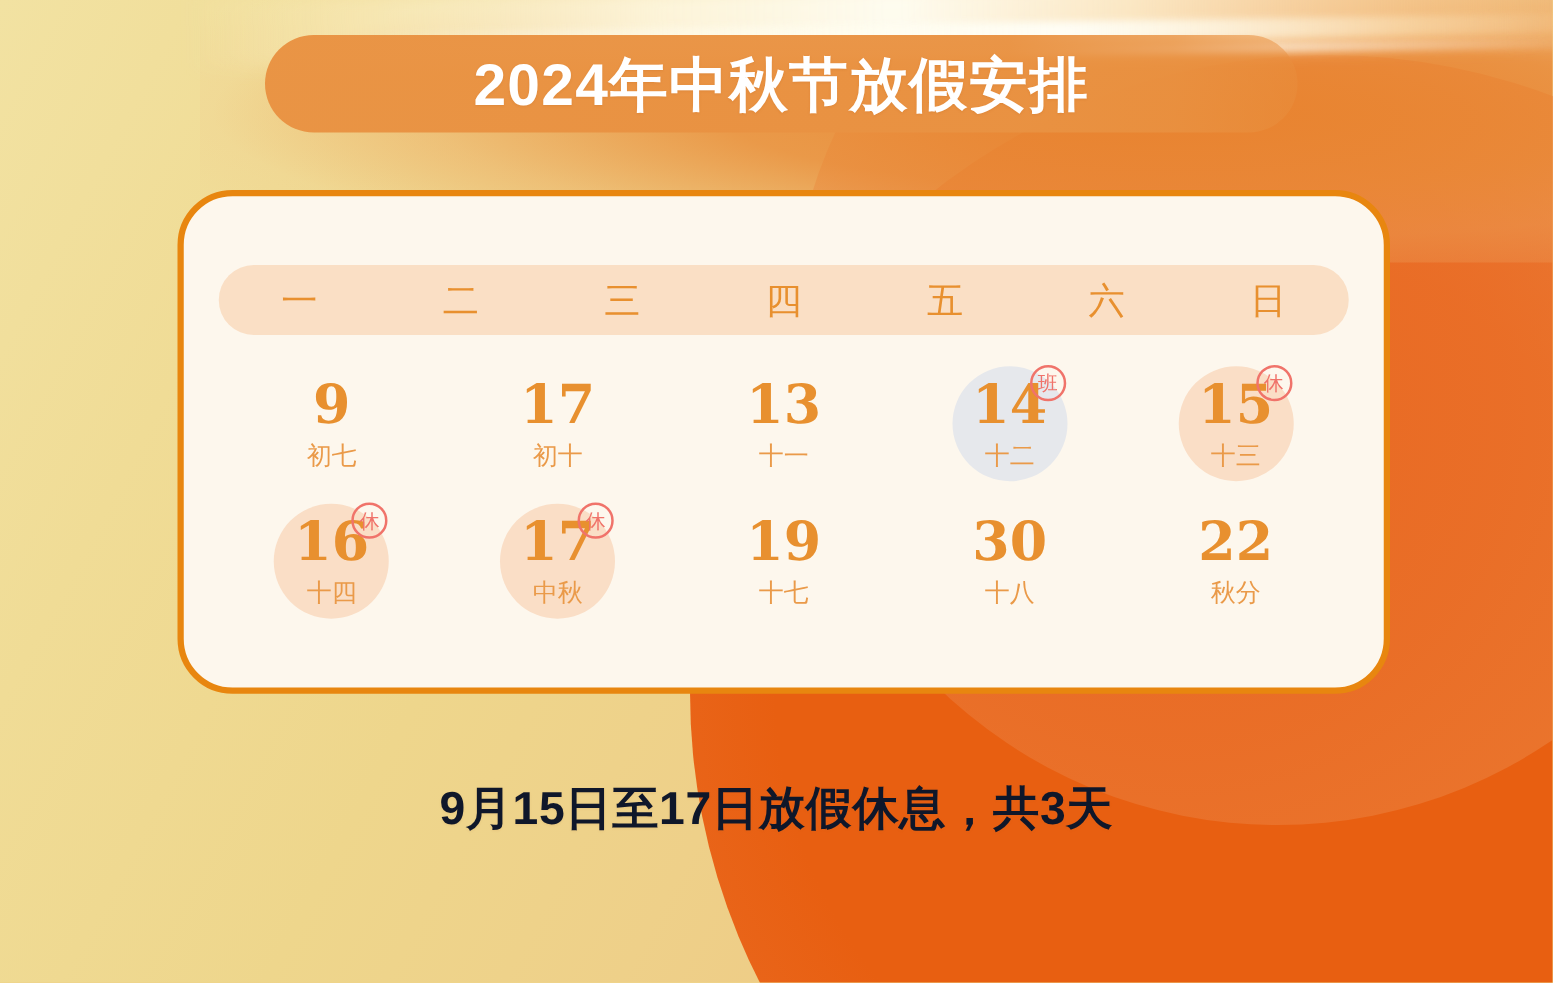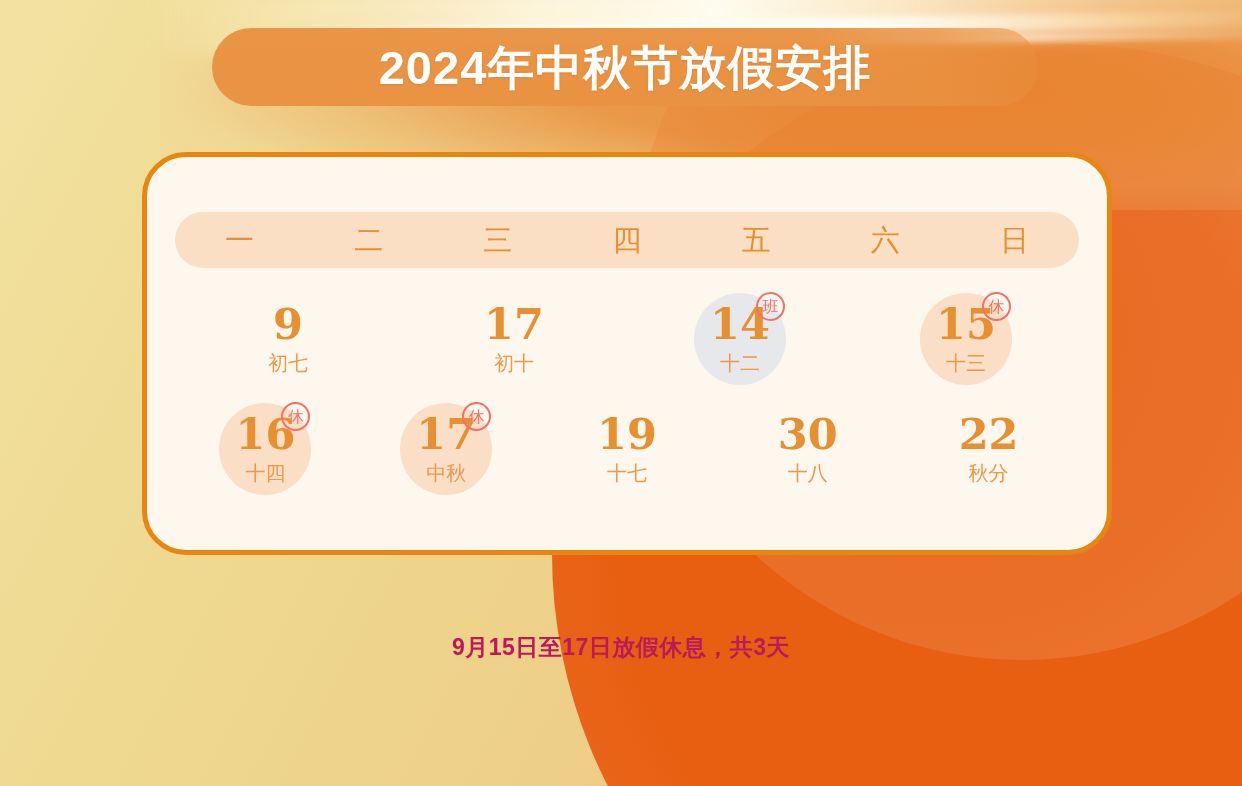--- a/index.html
+++ b/index.html
@@ -244,21 +244,21 @@
     font-size: 43px;
     font-weight: bold;
     color: #e8902f;
     line-height: 1;
     margin-bottom: 9px;
   }
 
   .day-sub {
     position: relative;
     z-index: 1;
-    font-family: Liberation Mono, monospace;
+    font-family: Liberation Serif, serif;
     font-size: 20px;
     color: #ea9a49;
     line-height: 1;
   }
 
   .day-badge {
     position: absolute;
     z-index: 2;
     top: 8px;
     left: 50%;
@@ -280,22 +280,22 @@
   
   #footer-notes {
     position: absolute;
     left: 0;
     top: 620px;
     width: 1242px;
     text-align: center;
   }
 
   .footer-line {
-    color: #be185d;
-    font-size: 23px;
+    color: #0f172a;
+    font-size: 37px;
     font-weight: bold;
     line-height: 54px;
     letter-spacing: 0.5px;
     white-space: nowrap;
     text-shadow: 0 1px 2px rgba(190,110,40,0.12);
   }
 </style>
 </head>
 <body>
 
@@ -329,20 +329,25 @@
           <div class="day-circle none"></div>
           <div class="day-num">9</div>
           <div class="day-sub">初七</div>
         </div>
         <div class="day-cell">
           <div class="day-circle none"></div>
           <div class="day-num">17</div>
           <div class="day-sub">初十</div>
         </div>
         <div class="day-cell">
+          <div class="day-circle none"></div>
+          <div class="day-num">13</div>
+          <div class="day-sub">十一</div>
+        </div>
+        <div class="day-cell">
           <div class="day-circle work"></div>
           <div class="day-num">14</div>
           <div class="day-sub">十二</div>
           <div class="day-badge">班</div>
         </div>
         <div class="day-cell">
           <div class="day-circle rest"></div>
           <div class="day-num">15</div>
           <div class="day-sub">十三</div>
           <div class="day-badge">休</div>

